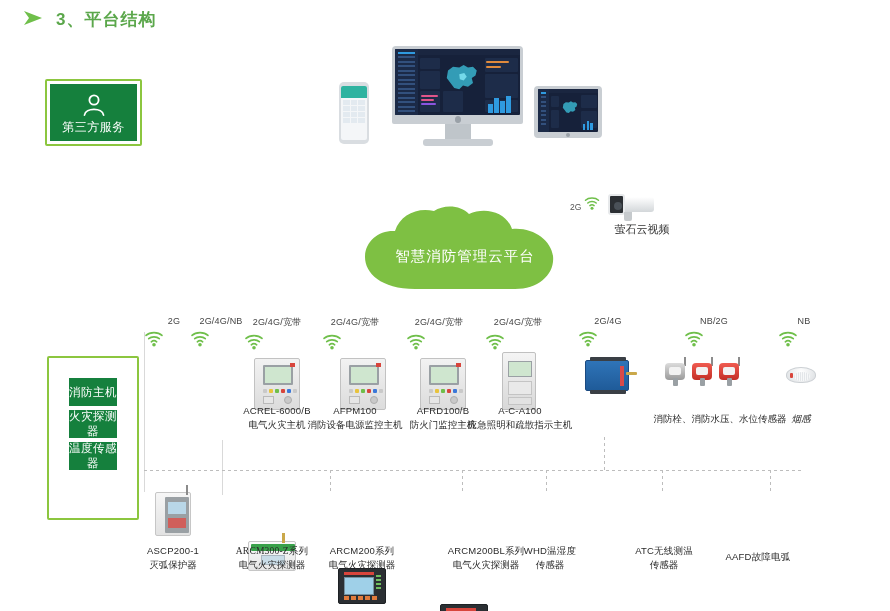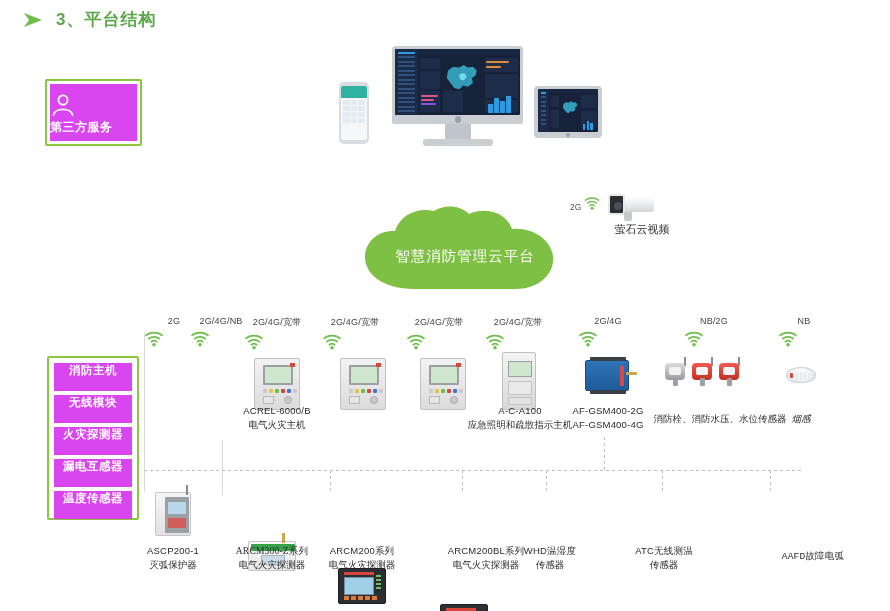--- a/index.html
+++ b/index.html
@@ -7,56 +7,55 @@
   html, body {
     margin: 0; padding: 0;
     width: 890px; height: 611px;
     background: #ffffff;
     font-family: "Liberation Sans", "DejaVu Sans", sans-serif;
     overflow: hidden;
   }
   #root { position: relative; width: 890px; height: 611px; background: #fff; }
 
   
-  .title-row { position: absolute; left: 22px; top: 8px; display: flex; align-items: center; gap: 12px; }
+  .title-row { position: absolute; left: 22px; top: 8px; display: flex; gap: 12px; }
   .arrow-bullet { width: 22px; height: 20px; display: block; }
   .title-text { font-size: 17px; font-weight: bold; color: #5ba74b; letter-spacing: 1px; }
 
   
   .green-frame {
     position: absolute;
     border: 2px solid #8cc63f;
     background: #ffffff;
     padding: 4px;
     border-radius: 2px;
   }
   .green-fill {
-    background: #d946ef;
+    background: #15803d;
     color: #ffffff;
     text-align: center;
     font-size: 12px;
     letter-spacing: 0.5px;
     display: flex;
-    align-items: flex-start;
+    align-items: center;
     justify-content: center;
-    font-weight: bold;
   }
 
   
   #third-party { left: 45px; top: 79px; width: 97px; height: 67px; padding: 3px; }
   #third-party .green-fill { width: 100%; height: 100%; flex-direction: column; gap: 2px; padding-top: 4px; }
   .person-icon { width: 26px; height: 24px; display: block; }
 
   
   #server-stack { left: 47px; top: 196px; width: 92px; height: 96px; padding: 3px; }
   #server-stack .green-fill { height: 26px; margin-bottom: 3px; font-size: 11px; }
   #server-stack .green-fill:last-child { margin-bottom: 0; }
 
   
-  #device-stack { left: 47px; top: 356px; width: 92px; height: 164px; padding: 5px; }
+  #device-stack { left: 47px; top: 356px; width: 92px; height: 164px; padding: 20px; }
   #device-stack .green-fill { height: 28px; margin-bottom: 4px; font-size: 11.5px; }
   #device-stack .green-fill:last-child { margin-bottom: 0; }
 
   
   #cloud { position: absolute; left: 355px; top: 205px; width: 220px; height: 88px; }
   #cloud .cloud-label {
     position: absolute; left: 0; top: 0; width: 100%; height: 100%;
     display: flex; align-items: center; justify-content: center;
     color: #ffffff; font-size: 14.5px; letter-spacing: 1px;
     padding-top: 14px;
@@ -201,23 +200,21 @@
           <path d="M3.5 22 C4.5 14.5 21.5 14.5 22.5 22" fill="none" stroke="#ffffff" stroke-width="1.8" stroke-linecap="round"></path>
         </svg>
       </span>
       <span>第三方服务</span>
     </div>
   </div>
 
 
   <div class="green-frame" id="device-stack">
     <div class="green-fill">消防主机</div>
-    <div class="green-fill">无线模块</div>
     <div class="green-fill">火灾探测器</div>
-    <div class="green-fill">漏电互感器</div>
     <div class="green-fill">温度传感器</div>
   </div>
 
   <div id="cloud">
     <svg viewBox="0 0 220 88" width="220" height="88">
       <path d="M60 84 C26 84 10 68 10 52 C10 36 24 25 40 26 C45 10 62 2 79 6 C89 -1 106 0 114 9
                C131 1 152 8 157 24 C178 22 196 35 198 51 C200 69 184 84 160 84 Z" fill="#7ec043"></path>
     </svg>
     <div class="cloud-label">智慧消防管理云平台</div>
   </div>
@@ -488,60 +485,64 @@
           <b style="background:#e8c33c"></b>
           <b style="background:#6fbf4a"></b>
           <b style="background:#d8453c"></b>
           <b style="background:#3c78d8"></b>
           <b style="background:#c9c9c9"></b>
         </div>
       <div class="btm"></div>
         <div class="knob"></div>
     </div>
   </div>
+  <div class="cap" style="left:281px;top:404px;width:148px;">
+    <span class="model">AFPM100</span>
+    <span class="desc">消防设备电源监控主机</span>
+  </div>
 
   <div class="hw" style="left:420px;top:358px;">
     <div class="panel">
         <div class="scr"></div>
         <div class="led"></div>
       <div class="row">
           <b style="background:#c9c9c9"></b>
           <b style="background:#e8c33c"></b>
           <b style="background:#6fbf4a"></b>
           <b style="background:#d8453c"></b>
           <b style="background:#3c78d8"></b>
           <b style="background:#c9c9c9"></b>
         </div>
       <div class="btm"></div>
         <div class="knob"></div>
     </div>
   </div>
+  <div class="cap" style="left:383px;top:404px;width:120px;">
+    <span class="model">AFRD100/B</span>
+    <span class="desc">防火门监控主机</span>
+  </div>
 
   <div class="hw" style="left:502px;top:352px;">
     <div class="kiosk">
         <div class="scr"></div>
         <div class="kb"></div>
         <div class="dr"></div>
       </div>
   </div>
   <div class="cap" style="left:450px;top:404px;width:140px;">
     <span class="model">A-C-A100</span>
     <span class="desc">应急照明和疏散指示主机</span>
   </div>
 
   <div class="hw" style="left:585px;top:360px;">
     <div class="gsm">
         <span class="ant"></span>
         <span class="stripe"></span>
       </div>
   </div>
-  <div class="cap" style="left:558px;top:404px;width:100px;">
-    <span class="model">AF-GSM400-2G</span>
-    <span class="model">AF-GSM400-4G</span>
-  </div>
 
   <div class="hw" style="left:665px;top:360px;display:flex;gap:5px;align-items:flex-end;">
     <div class="psens">
       <span class="ant"></span>
         <span class="head" style="background:linear-gradient(#dcdcdc,#9a9a9a);"></span>
         <span class="face"></span>
         <span class="stem"></span>
     </div>
     <div class="psens">
       <span class="ant"></span>
@@ -625,17 +626,17 @@
   <div class="cap" style="left:512px;top:544px;width:76px;">
     <span class="model">WHD温湿度</span>
     <span class="desc">传感器</span>
   </div>
 
   <div class="cap" style="left:622px;top:544px;width:84px;">
     <span class="model">ATC无线测温</span>
     <span class="desc">传感器</span>
   </div>
 
-  <div class="cap" style="left:771px;top:550px;width:84px;font-family:Liberation Mono, monospace;">
+  <div class="cap" style="left:716px;top:550px;width:84px;">
     <span class="model">AAFD故障电弧</span>
   </div>
 
 </div>
 
 </body></html>

